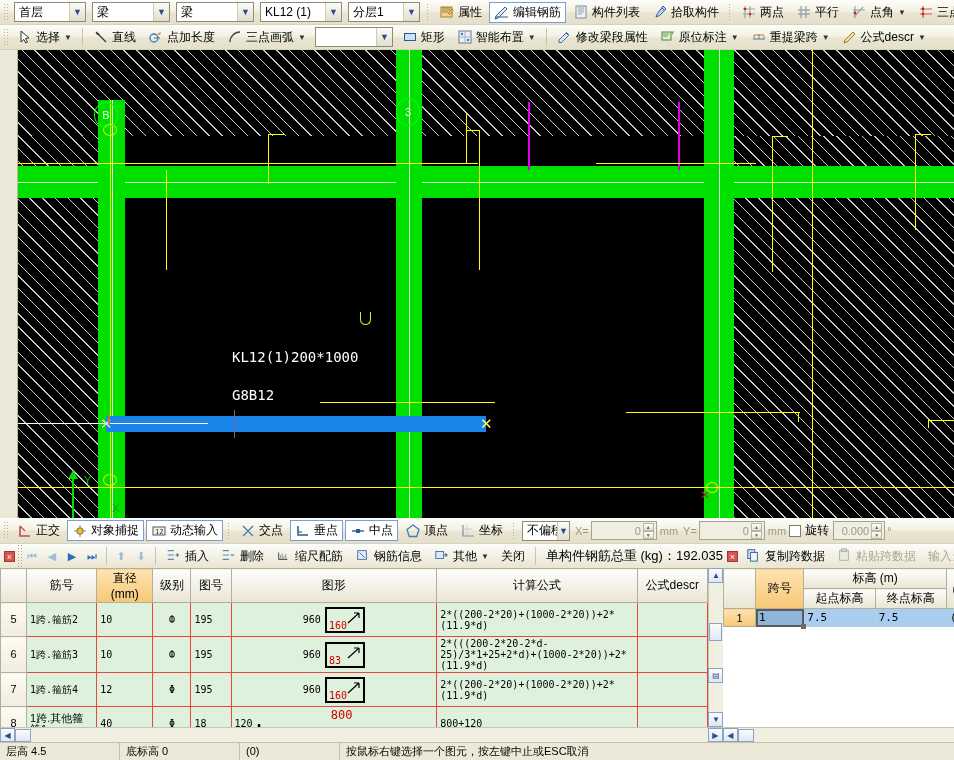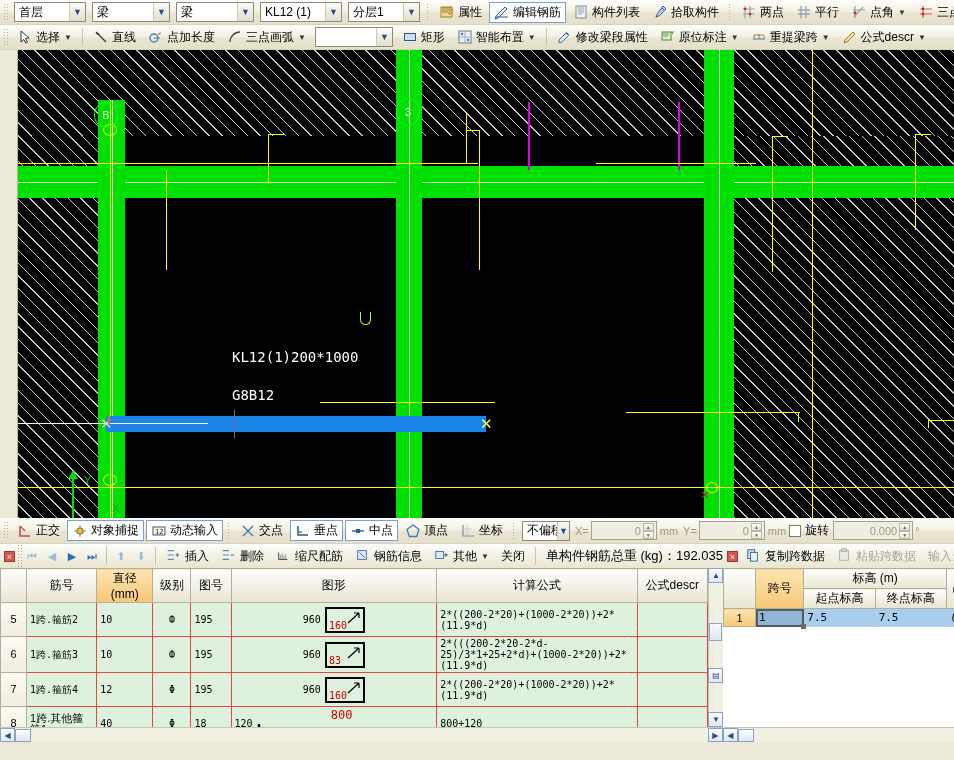--- a/index.html
+++ b/index.html
@@ -645,21 +645,21 @@
       <span>0</span>
       <span class="spin">
           <i>▲</i>
           <i>▼</i>
         </span>
     </div>
     <span style="color:#9b9887;margin:0 3px;font-size:11px;">mm</span>
 
     <span class="chk"></span>
     <span style="margin:0 4px;font-size:12px;">旋转</span>
-    <div class="offsetbox" style="width:80px;justify-content:flex-end;">
+    <div class="offsetbox" style="width:52px;justify-content:flex-end;">
       <span>0.000</span>
       <span class="spin">
           <i>▲</i>
           <i>▼</i>
         </span>
     </div>
     <span style="color:#9b9887;margin:0 2px;font-size:11px;">°</span>
   </div>
 
   <div id="gridpanel">
@@ -922,13 +922,19 @@
 
         <div class="hscroll">
           <div class="hs-btn">◀</div>
           <div class="hs-thumb"></div>
           <div style="flex:1"></div>
         </div>
       </div>
     </div>
   </div>
 
+  <div id="botstatus">
+    <div class="cell" style="width:120px;">层高 4.5</div>
+    <div class="cell" style="width:120px;">底标高 0</div>
+    <div class="cell" style="width:100px;">(0)</div>
+    <div class="cell" style="flex:1;border-right:none;">按鼠标右键选择一个图元，按左键中止或ESC取消</div>
+  </div>
 </div>
 
 </body></html>

